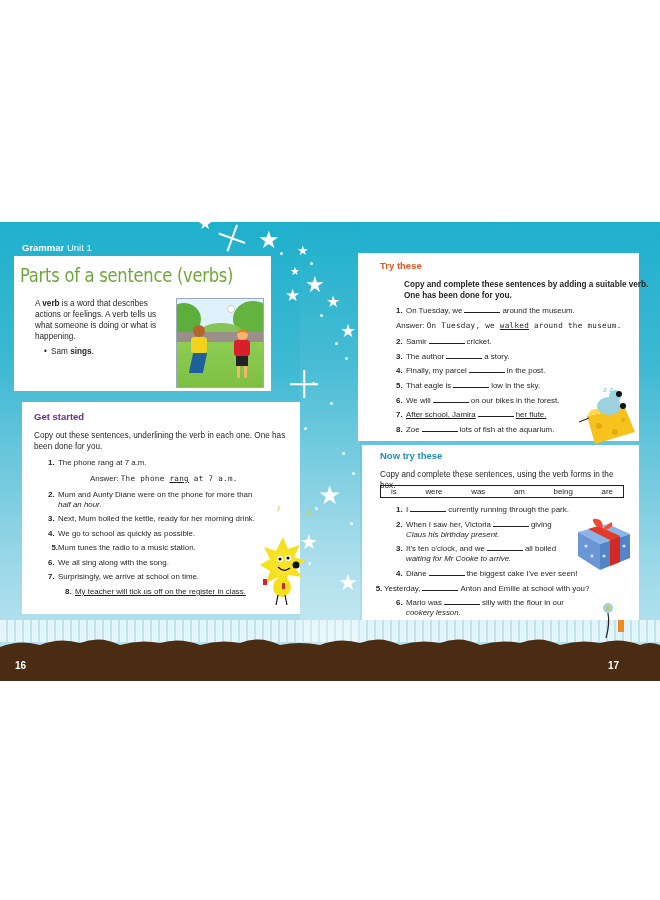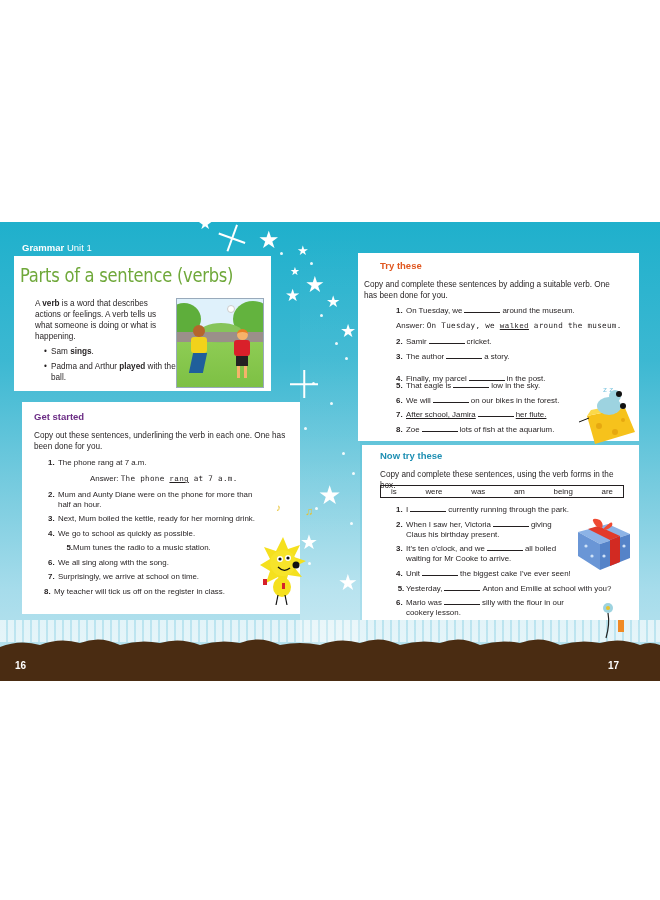--- a/index.html
+++ b/index.html
@@ -54,31 +54,31 @@
   .wall { position: absolute; left: 0; top: 33px; width: 88px; height: 10px; background: #9b8f8a; }
   .kid { position: absolute; }
 
   .section-head { position: absolute; font-size: 9.5px; font-weight: bold; }
   .head-start { left: 34px; top: 411px; color: #6b2c85; }
   .head-try { left: 380px; top: 260px; color: #e0561f; }
   .head-now { left: 380px; top: 450px; color: #1e8fb3; }
 
   .instr { position: absolute; font-size: 8.2px; line-height: 10.5px; }
   .instr-start { left: 34px; top: 431px; width: 260px; }
-  .instr-try { left: 364px; top: 280px; width: 250px; }
+  .instr-try { left: 404px; top: 280px; width: 250px; font-weight: bold; }
   .instr-now { left: 380px; top: 470px; width: 250px; }
 
   .qlist { position: absolute; font-size: 7.9px; line-height: 10px; }
   .q { position: absolute; white-space: nowrap; }
   .q .num { font-weight: bold; display: inline-block; width: 10px; }
-  .q .wrap { display: block; padding-left: 10px; }
+  .q .wrap { display: block; padding-left: 10px; font-style: italic; }
   .blank { display: inline-block; width: 36px; border-bottom: 0.8px solid #231f20; height: 7px; vertical-align: baseline; margin: 0 2px; }
   .answer { position: absolute; font-size: 7.9px; white-space: nowrap; }
   .answer .hand { font-family: "DejaVu Sans Mono", monospace; font-size: 7.6px; letter-spacing: 0.3px; }
-  .answer u { text-decoration: underline; font-family: Liberation Mono, monospace; }
+  .answer u { text-decoration: underline; }
 
   .word-box {
     position: absolute; left: 380px; top: 485px; width: 244px; height: 13px;
     border: 1px solid #231f20; display: flex; justify-content: space-between; align-items: center;
     padding: 0 10px; font-size: 7.9px;
   }
   .fence { position: absolute; left: 0; top: 620px; width: 660px; height: 22px;
     background: repeating-linear-gradient(90deg, rgba(255,255,255,0.65) 0px, rgba(255,255,255,0.65) 6px, rgba(255,255,255,0.15) 6px, rgba(255,255,255,0.15) 8px);
   }
   .soil { position: absolute; left: 0; top: 648px; width: 660px; height: 33px; background: #4a2c12; }
@@ -120,21 +120,20 @@
   <span class="dot" style="left:352px;top:250px;"></span>
 </div>
 
 <div class="unit-label"><b>Grammar</b><span> Unit 1</span></div>
 
 <div class="box box-intro"></div>
 <div class="title">Parts of a sentence (verbs)</div>
 <div class="intro-text"><span>A </span><b>verb</b><span> is a word that describes actions or feelings. A verb tells us what someone is doing or what is happening.</span></div>
 <ul class="bullets">
   <li><span>Sam </span><b>sings</b><span>.</span></li>
-  <li><span>Padma and Arthur </span><b>played</b><span> with the ball.</span></li>
 </ul>
 <div class="scene">
   <div class="tree" style="left:-10px;top:4px;width:34px;height:32px;"></div>
   <div class="tree" style="left:56px;top:2px;width:40px;height:36px;background:#63b33e;"></div>
   <div class="tree" style="left:22px;top:24px;width:44px;height:20px;background:#86c45a;"></div>
   <div class="wall"></div>
   <div class="kid" style="left:16px;top:26px;width:12px;height:12px;border-radius:50%;background:#b5652c;"></div>
   <div class="kid" style="left:14px;top:38px;width:16px;height:16px;background:#f2d21b;border-radius:3px;"></div>
   <div class="kid" style="left:14px;top:54px;width:14px;height:20px;background:#1f5f9b;transform:skewX(-12deg);"></div>
   <div class="kid" style="left:60px;top:30px;width:11px;height:11px;border-radius:50%;background:#f6b36a;border-top:3px solid #e67e22;"></div>
@@ -147,24 +146,24 @@
 
 <div class="box box-start"></div>
 <div class="section-head head-start">Get started</div>
 <div class="instr instr-start">Copy out these sentences, underlining the verb in each one. One has been done for you.</div>
 <div class="qlist">
   <div class="q" style="left:48px;top:458px;"><span class="num">1.</span><span>The phone rang at 7 a.m.</span></div>
   <div class="answer" style="left:60px;top:474px;margin-left:30px;"><span>Answer: </span><span class="hand"><span>The phone </span><u>rang</u><span> at 7 a.m.</span></span></div>
   <div class="q" style="left:48px;top:490px;"><span class="num">2.</span><span>Mum and Aunty Diane were on the phone for more than</span><span class="wrap">half an hour.</span></div>
   <div class="q" style="left:48px;top:514px;"><span class="num">3.</span><span>Next, Mum boiled the kettle, ready for her morning drink.</span></div>
   <div class="q" style="left:48px;top:529px;"><span class="num">4.</span><span>We go to school as quickly as possible.</span></div>
-  <div class="q" style="left:63px;top:543px;text-align:right;"><span class="num">5.</span><span>Mum tunes the radio to a music station.</span></div>
+  <div class="q" style="left:48px;top:543px;text-align:right;"><span class="num">5.</span><span>Mum tunes the radio to a music station.</span></div>
   <div class="q" style="left:48px;top:558px;"><span class="num">6.</span><span>We all sing along with the song.</span></div>
   <div class="q" style="left:48px;top:572px;"><span class="num">7.</span><span>Surprisingly, we arrive at school on time.</span></div>
-  <div class="q" style="left:44px;top:587px;"><span class="num">8.</span><span>My teacher will tick us off on the register in class.</span></div>
+  <div class="q" style="left:65px;top:587px;text-decoration:underline;"><span class="num">8.</span><span>My teacher will tick us off on the register in class.</span></div>
 </div>
 
 <svg style="position:absolute;left:258px;top:535px;" width="50" height="72" viewBox="0 0 50 72">
   <polygon points="25,2 30,14 42,10 36,22 48,26 36,32 44,42 30,40 26,54 20,42 8,48 12,36 2,30 12,24 6,12 18,16" fill="#f5e01e"></polygon>
   <circle cx="25" cy="28" r="13" fill="#f7e42a"></circle>
   <circle cx="22" cy="24" r="3" fill="#fff"></circle>
     <circle cx="22" cy="24" r="1.6" fill="#111"></circle>
   <circle cx="30" cy="23" r="3" fill="#fff"></circle>
     <circle cx="30" cy="23" r="1.6" fill="#111"></circle>
   <circle cx="38" cy="30" r="3.5" fill="#111"></circle>
@@ -179,21 +178,21 @@
 <span style="position:absolute;left:305px;top:505px;color:#e8c22c;font-size:11px;">♫</span>
 
 <div class="box box-try"></div>
 <div class="section-head head-try">Try these</div>
 <div class="instr instr-try">Copy and complete these sentences by adding a suitable verb. One has been done for you.</div>
 <div class="qlist">
   <div class="q" style="left:396px;top:306px;"><span class="num">1.</span><span>On Tuesday, we</span><span class="blank"></span><span>around the museum.</span></div>
   <div class="answer" style="left:396px;top:321px;"><span>Answer: </span><span class="hand"><span>On Tuesday, we </span><u>walked</u><span> around the museum.</span></span></div>
   <div class="q" style="left:396px;top:337px;"><span class="num">2.</span><span>Samir</span><span class="blank"></span><span>cricket.</span></div>
   <div class="q" style="left:396px;top:352px;"><span class="num">3.</span><span>The author</span><span class="blank"></span><span>a story.</span></div>
-  <div class="q" style="left:396px;top:374px;"><span class="num">4.</span><span>Finally, my parcel</span><span class="blank"></span><span>in the post.</span></div>
+  <div class="q" style="left:396px;top:366px;"><span class="num">4.</span><span>Finally, my parcel</span><span class="blank"></span><span>in the post.</span></div>
   <div class="q" style="left:396px;top:381px;"><span class="num">5.</span><span>That eagle is</span><span class="blank"></span><span>low in the sky.</span></div>
   <div class="q" style="left:396px;top:396px;"><span class="num">6.</span><span>We will</span><span class="blank"></span><span>on our bikes in the forest.</span></div>
   <div class="q" style="left:396px;top:410px;text-decoration:underline;"><span class="num">7.</span><span>After school, Jamira</span><span class="blank"></span><span>her flute.</span></div>
   <div class="q" style="left:396px;top:425px;"><span class="num">8.</span><span>Zoe</span><span class="blank"></span><span>lots of fish at the aquarium.</span></div>
 </div>
 
 <svg style="position:absolute;left:575px;top:382px;" width="62" height="64" viewBox="0 0 62 64">
   <text x="28" y="10" font-size="8" fill="#7fc6e0">z z</text>
   <polygon points="12,34 50,26 60,50 20,62" fill="#f6c21c"></polygon>
   <polygon points="12,34 50,26 46,22 16,28" fill="#fbd94a"></polygon>
@@ -215,22 +214,22 @@
   <span>were</span>
   <span>was</span>
   <span>am</span>
   <span>being</span>
   <span>are</span>
 </div>
 <div class="qlist">
   <div class="q" style="left:396px;top:505px;"><span class="num">1.</span><span>I</span><span class="blank"></span><span>currently running through the park.</span></div>
   <div class="q" style="left:396px;top:520px;"><span class="num">2.</span><span>When I saw her, Victoria</span><span class="blank"></span><span>giving</span><span class="wrap">Claus his birthday present.</span></div>
   <div class="q" style="left:396px;top:544px;"><span class="num">3.</span><span>It's ten o'clock, and we</span><span class="blank"></span><span>all boiled</span><span class="wrap">waiting for Mr Cooke to arrive.</span></div>
-  <div class="q" style="left:396px;top:569px;"><span class="num">4.</span><span>Unit</span><span class="blank"></span><span>the biggest cake I've ever seen!</span></div>
-  <div class="q" style="left:396px;top:584px;text-align:center;"><span class="num">5.</span><span>Yesterday,</span><span class="blank"></span><span>Anton and Emilie at school with you?</span></div>
+  <div class="q" style="left:396px;top:569px;"><span class="num">4.</span><span>Diane</span><span class="blank"></span><span>the biggest cake I've ever seen!</span></div>
+  <div class="q" style="left:374px;top:584px;text-align:center;"><span class="num">5.</span><span>Yesterday,</span><span class="blank"></span><span>Anton and Emilie at school with you?</span></div>
   <div class="q" style="left:396px;top:598px;"><span class="num">6.</span><span>Mario was</span><span class="blank"></span><span>silly with the flour in our</span><span class="wrap">cookery lesson.</span></div>
 </div>
 
 <svg style="position:absolute;left:574px;top:516px;" width="60" height="56" viewBox="0 0 60 56">
   <polygon points="4,16 34,8 56,18 26,28" fill="#8cb3e6"></polygon>
   <polygon points="4,16 26,28 26,54 4,40" fill="#6a96d6"></polygon>
   <polygon points="26,28 56,18 56,42 26,54" fill="#5583c8"></polygon>
   <polygon points="14,13 24,10 46,20 36,24" fill="#e23a2a"></polygon>
   <polygon points="36,24 46,20 46,46 36,50" fill="#d22a22"></polygon>
   <path d="M22 10 Q14 0 26 4 Q30 8 28 12 Z" fill="#ef4a32"></path>

